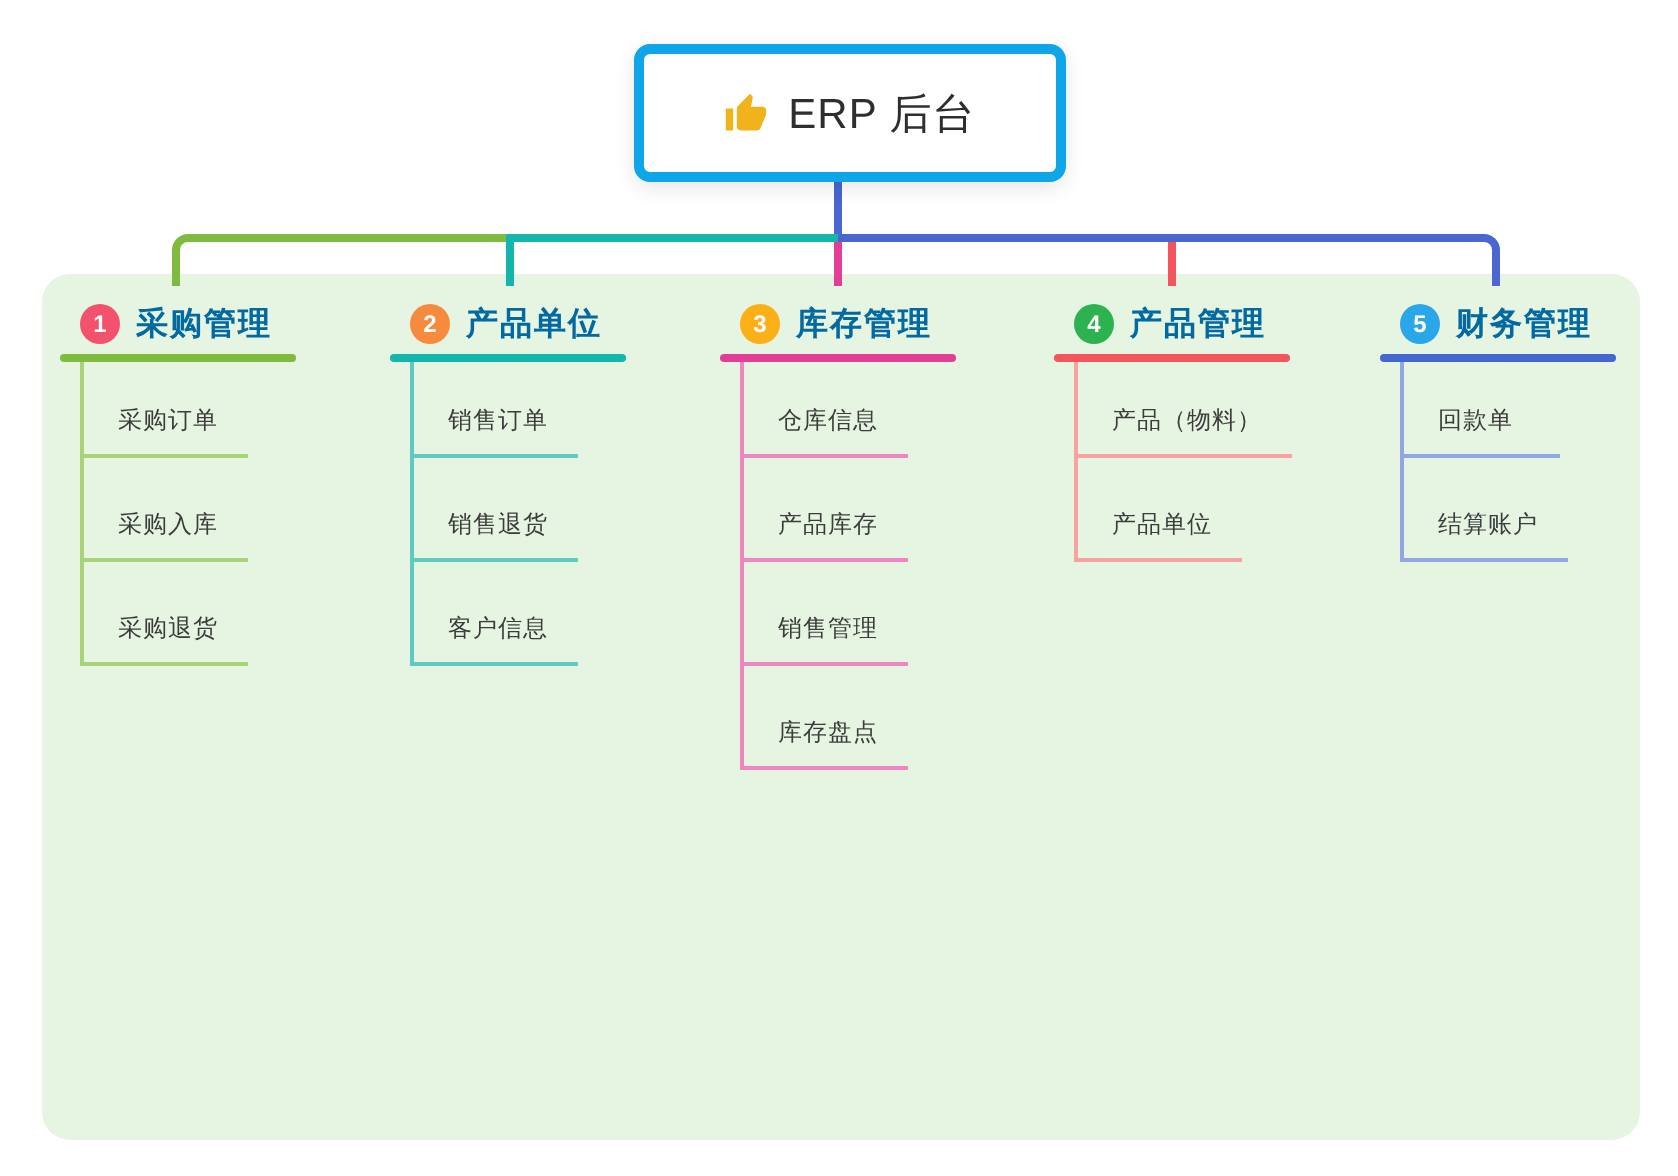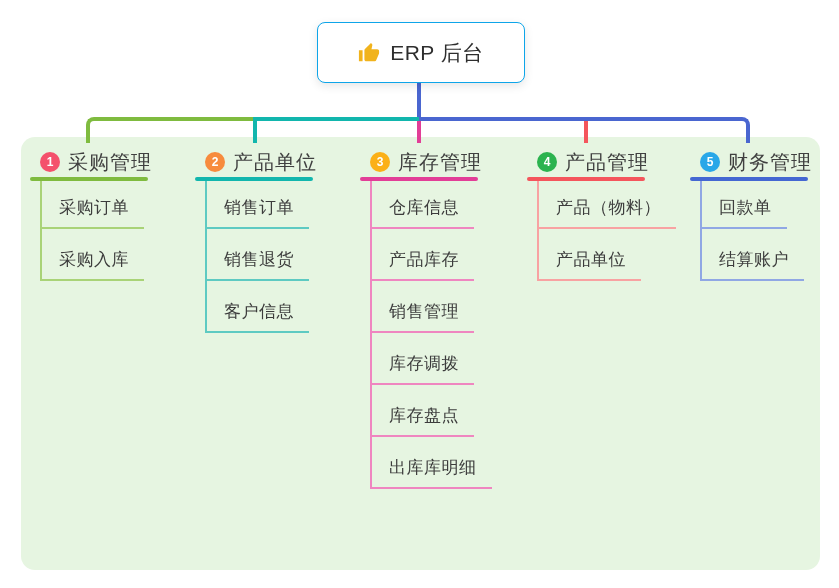--- a/index.html
+++ b/index.html
@@ -4,21 +4,21 @@
 <style>
   html,body{margin:0;padding:0;background:#ffffff;}
   .stage{
     position:relative;width:839px;height:588px;background:#ffffff;overflow:hidden;
     font-family:"Liberation Sans","DejaVu Sans",sans-serif;
     --connector:#4a66d0;
   }
   
   .root-card{
     position:absolute;left:317px;top:22px;width:206px;height:59px;
-    background:#ffffff;border:1px solid #0ea5e9;border-radius:8px;
+    background:#ffffff;border:5px solid #0ea5e9;border-radius:8px;
     box-shadow:0 3px 10px rgba(0,0,0,.10);
     display:flex;align-items:center;justify-content:center;gap:10px;
     font-size:21px;color:#2e2e2e;font-weight:500;letter-spacing:.5px;
     cursor:pointer;z-index:3;
   }
   .root-card svg{display:block;}
   
   .conn{position:absolute;box-sizing:border-box;z-index:1;}
   .conn-root{left:417px;top:80px;width:4px;height:38px;background:var(--connector);}
   .conn-green{left:86px;top:117px;width:167px;height:26px;
@@ -37,31 +37,31 @@
   
   .branch{position:absolute;top:149px;width:130px;z-index:2;}
   .branch-title-row{
     display:flex;align-items:center;gap:8px;padding-left:10px;height:26px;cursor:pointer;
   }
   .badge{
     width:20px;height:20px;border-radius:50%;background:var(--badge);
     color:#fff;font-size:12px;font-weight:bold;
     display:flex;align-items:center;justify-content:center;flex:0 0 20px;
   }
-  .branch-title{font-size:20px;font-weight:400;color:#404040;white-space:nowrap;letter-spacing:1px;}
+  .branch-title{font-size:16px;font-weight:700;color:#0369a1;white-space:nowrap;letter-spacing:1px;}
   .main-underline{width:118px;height:4px;margin-top:2px;border-radius:2px;background:var(--main);}
   .children{margin-left:10px;border-left:2px solid var(--child);}
   .child-row{
     box-sizing:border-box;height:52px;width:max-content;min-width:78px;
     padding:0 15px 0 17px;border-bottom:2px solid var(--child);
     display:flex;align-items:flex-end;cursor:pointer;
   }
   .child-row:first-child{height:48px;}
   .child-row span{
-    display:block;margin-bottom:8px;font-size:17px;color:#3c3c3c;white-space:nowrap;letter-spacing:.5px;
+    display:block;margin-bottom:8px;font-size:12px;color:#3c3c3c;white-space:nowrap;letter-spacing:.5px;
   }
   .b1{left:30px;}
   .b2{left:195px;}
   .b3{left:360px;}
   .b4{left:527px;}
   .b5{left:690px;}
 </style>
 </head>
 <body>
 
@@ -89,20 +89,23 @@
       <span class="branch-title">采购管理</span>
     </div>
     <div class="main-underline"></div>
     <div class="children">
       <div class="child-row">
           <span>采购订单</span>
         </div>
       <div class="child-row">
           <span>采购入库</span>
         </div>
+      <div class="child-row">
+          <span>采购退货</span>
+        </div>
     </div>
   </div>
 
   <div class="branch b2" style="--main: #12b6ad; --child: #5ecac2; --badge: #f78b3d;">
     <div class="branch-title-row">
       <span class="badge">2</span>
       <span class="branch-title">产品单位</span>
     </div>
     <div class="main-underline"></div>
     <div class="children">
@@ -128,27 +131,21 @@
       <div class="child-row">
           <span>仓库信息</span>
         </div>
       <div class="child-row">
           <span>产品库存</span>
         </div>
       <div class="child-row">
           <span>销售管理</span>
         </div>
       <div class="child-row">
-          <span>库存调拨</span>
-        </div>
-      <div class="child-row">
           <span>库存盘点</span>
-        </div>
-      <div class="child-row">
-          <span>出库库明细</span>
         </div>
     </div>
   </div>
 
   <div class="branch b4" style="--main: #f4555c; --child: #f8a2a2; --badge: #2cb34f;">
     <div class="branch-title-row">
       <span class="badge">4</span>
       <span class="branch-title">产品管理</span>
     </div>
     <div class="main-underline"></div>

